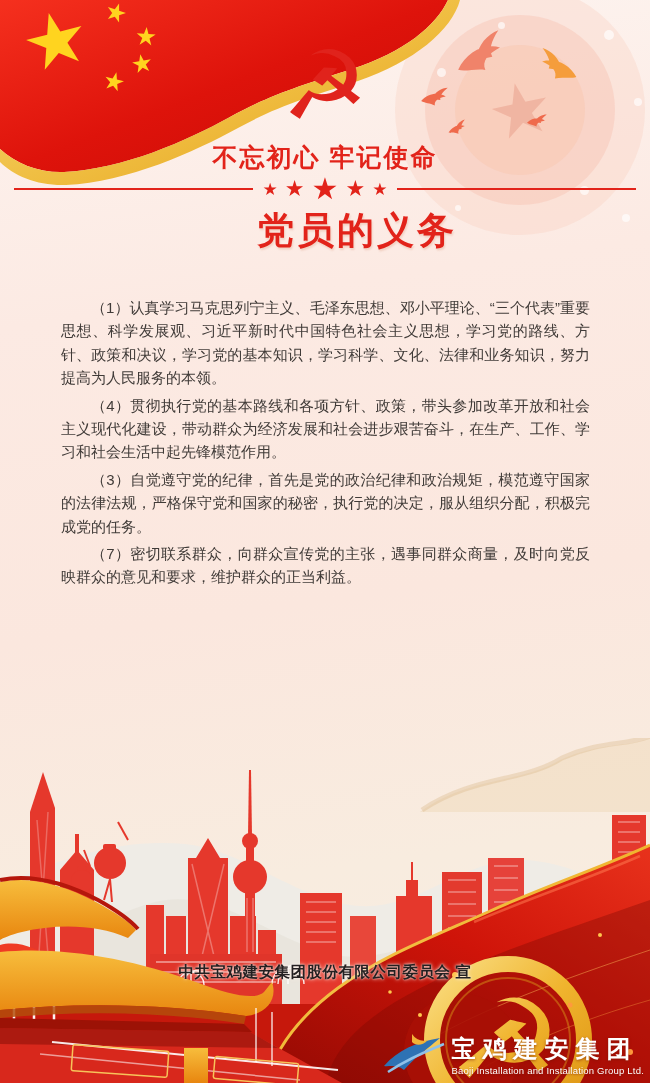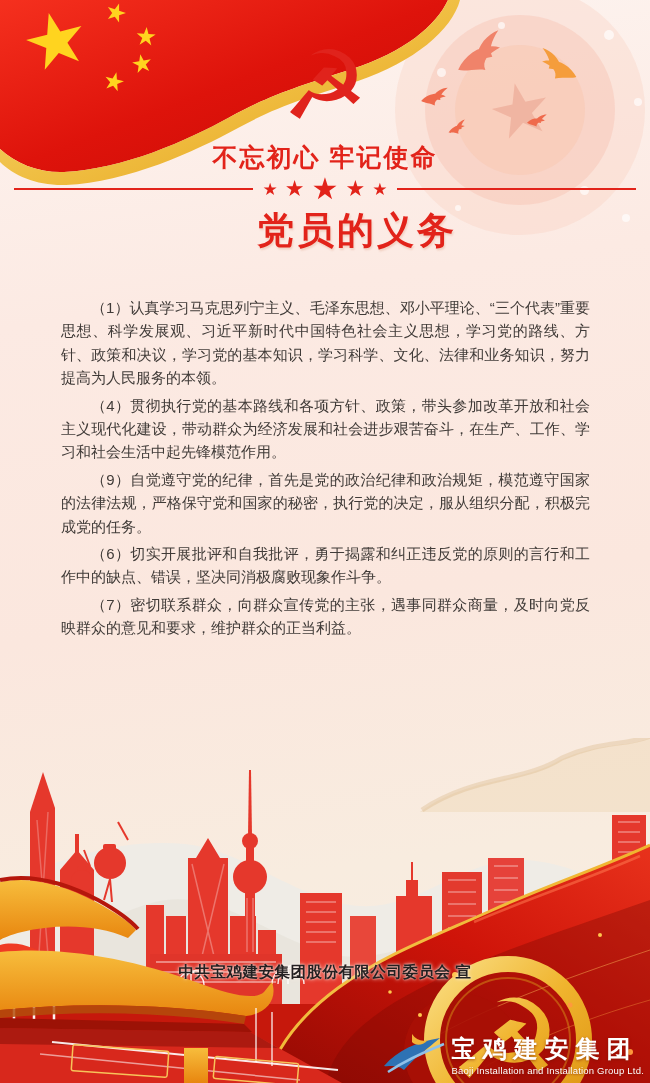--- a/index.html
+++ b/index.html
@@ -123,22 +123,21 @@
       <span class="st-b">★</span>
       <span class="st-a">★</span>
     </div>
     <div class="line"></div>
   </div>
   <div class="title">党员的义务</div>
 
   <div class="duties">
     <p>（1）认真学习马克思列宁主义、毛泽东思想、邓小平理论、“三个代表”重要思想、科学发展观、习近平新时代中国特色社会主义思想，学习党的路线、方针、政策和决议，学习党的基本知识，学习科学、文化、法律和业务知识，努力提高为人民服务的本领。</p>
     <p>（4）贯彻执行党的基本路线和各项方针、政策，带头参加改革开放和社会主义现代化建设，带动群众为经济发展和社会进步艰苦奋斗，在生产、工作、学习和社会生活中起先锋模范作用。</p>
-    <p>（9）自觉遵守党的纪律，首先是党的政治纪律和政治规矩，模范遵守国家的法律法规，严格保守党和国家的秘密，执行党的决定，服从组织分配，积极完成党的任务。</p>
-    <p>（6）切实开展批评和自我批评，勇于揭露和纠正违反党的原则的言行和工作中的缺点、错误，坚决同消极腐败现象作斗争。</p>
+    <p>（3）自觉遵守党的纪律，首先是党的政治纪律和政治规矩，模范遵守国家的法律法规，严格保守党和国家的秘密，执行党的决定，服从组织分配，积极完成党的任务。</p>
     <p>（7）密切联系群众，向群众宣传党的主张，遇事同群众商量，及时向党反映群众的意见和要求，维护群众的正当利益。</p>
   </div>
 
   <svg class="scene" width="650" height="345" viewBox="0 738 650 345" preserveAspectRatio="none">
     <defs>
       <linearGradient id="goldG" x1="0" y1="0" x2="1" y2="1">
         <stop offset="0" stop-color="#fadf85"></stop>
           <stop offset=".5" stop-color="#f0b42e"></stop>
           <stop offset="1" stop-color="#dd9312"></stop>
       </linearGradient>

